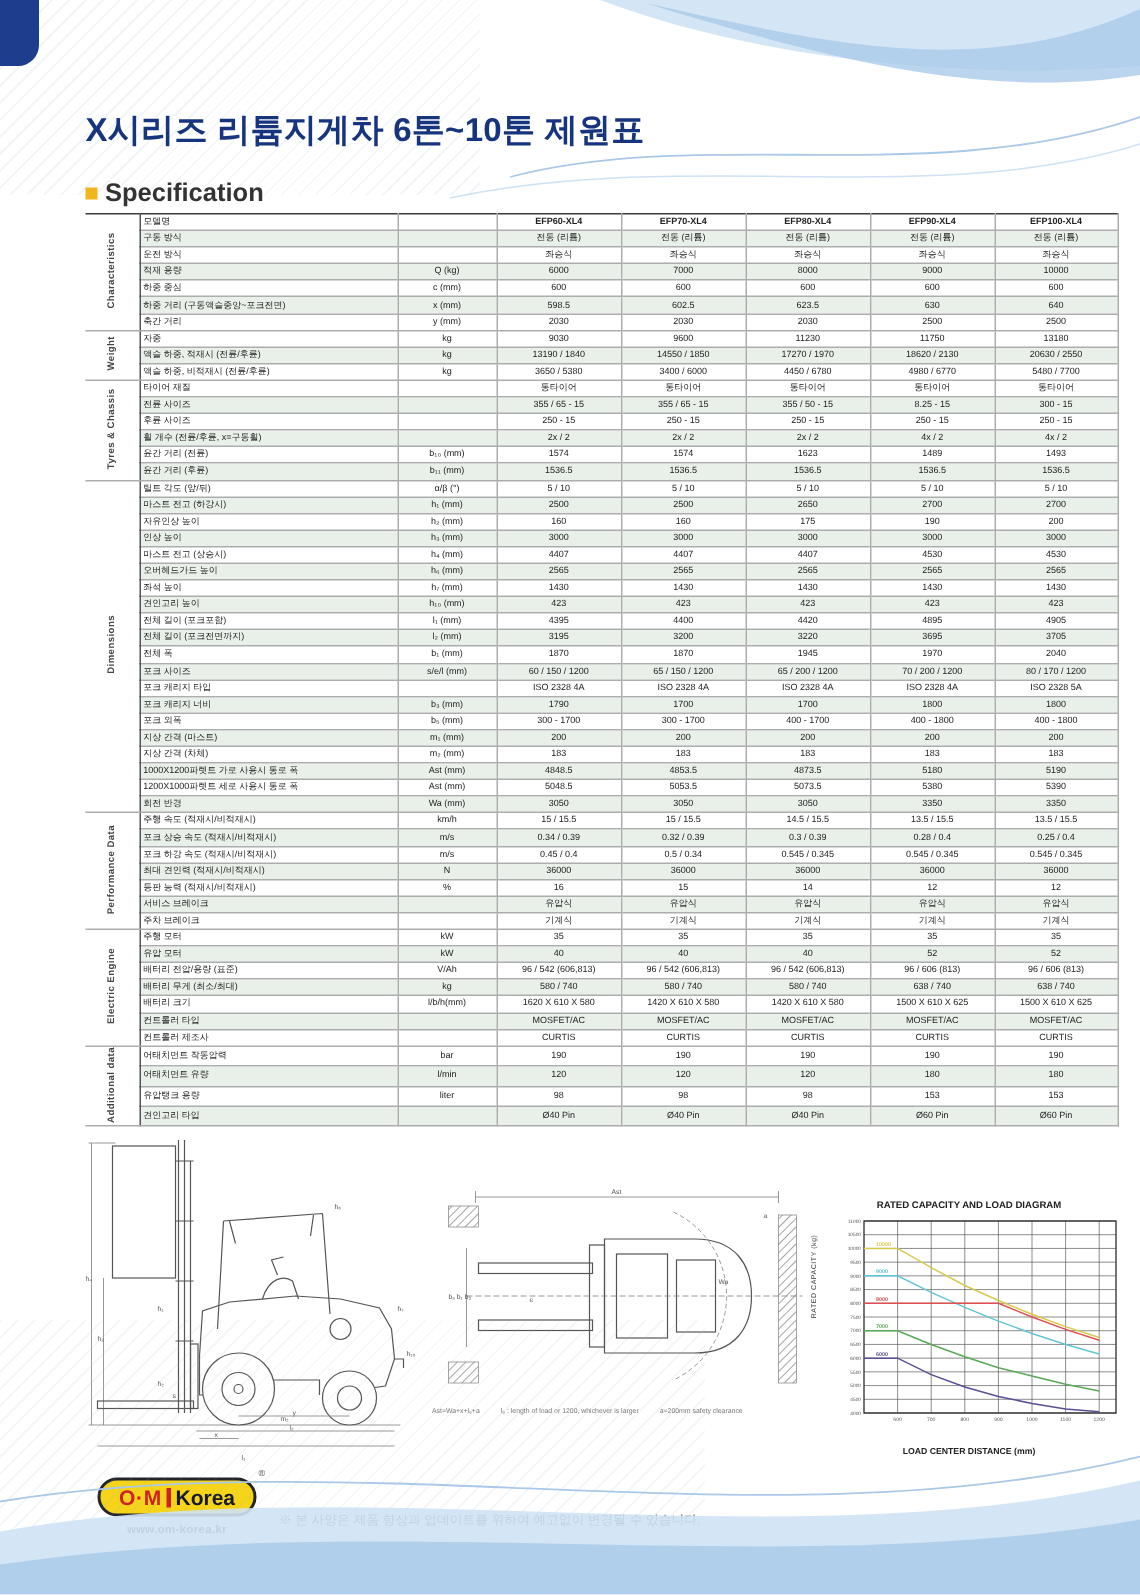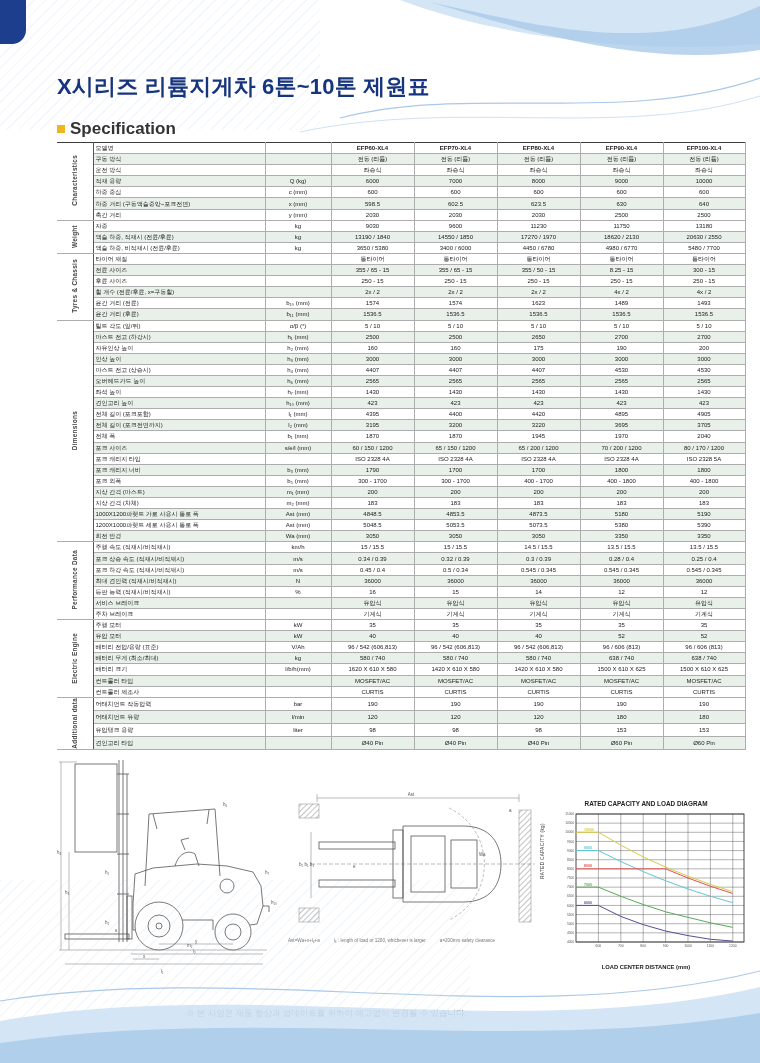--- a/index.html
+++ b/index.html
@@ -737,20 +737,29 @@
           <text x="34" y="58.25714285714285" font-size="3.6" font-weight="bold" fill="#e05050">8000</text>
           <polyline points="26,78.14285714285714 48.4,78.14285714285714 70.8,87.28571428571429 93.2,95.51428571428572 115.6,102.82857142857142 138,108.31428571428572 160.4,113.8 182.8,118.37142857142857" fill="none" stroke="#58aa58" stroke-width="1"></polyline>
           <text x="34" y="76.54285714285714" font-size="3.6" font-weight="bold" fill="#58aa58">7000</text>
           <polyline points="26,96.42857142857143 48.4,96.42857142857143 70.8,107.4 93.2,115.62857142857143 115.6,122.02857142857142 138,126.6 160.4,130.25714285714287 182.8,132.0857142857143" fill="none" stroke="#5a4e96" stroke-width="1"></polyline>
           <text x="34" y="94.82857142857144" font-size="3.6" font-weight="bold" fill="#5a4e96">6000</text>
         </svg>
     </div>
     <div class="chart-xlabel">LOAD CENTER DISTANCE (mm)</div>
   </div>
 
+  <div class="logo-wrap">
+    <div class="logo-pill">
+      <span class="logo-om">O·M</span>
+      <span class="logo-ibar"></span>
+      <span class="logo-korea">Korea</span>
+      <span class="logo-reg">®</span>
+    </div>
+    <div class="logo-url">www.om-korea.kr</div>
+  </div>
   <div class="footnote">※ 본 사양은 제품 향상과 업데이트를 위하여 예고없이 변경될 수 있습니다.</div>
 
   <div class="pinstripes" style="left:0;top:880px;width:470px;height:183px;opacity:.45;"></div>
   <svg class="deco-svg" style="top:943px;" width="760" height="120" viewBox="0 0 760 120">
     <path d="M0,58 C250,18 520,88 760,28" stroke="#aac8e8" stroke-width="1.2" fill="none"></path>
     <path d="M0,78 C250,34 520,100 760,44 L760,120 L0,120 Z" fill="#cfe2f4" opacity="0.9"></path>
     <path d="M0,100 C260,62 520,112 760,70 L760,120 L0,120 Z" fill="#a9cbe9" opacity="0.85"></path>
   </svg>
 
 </div>

